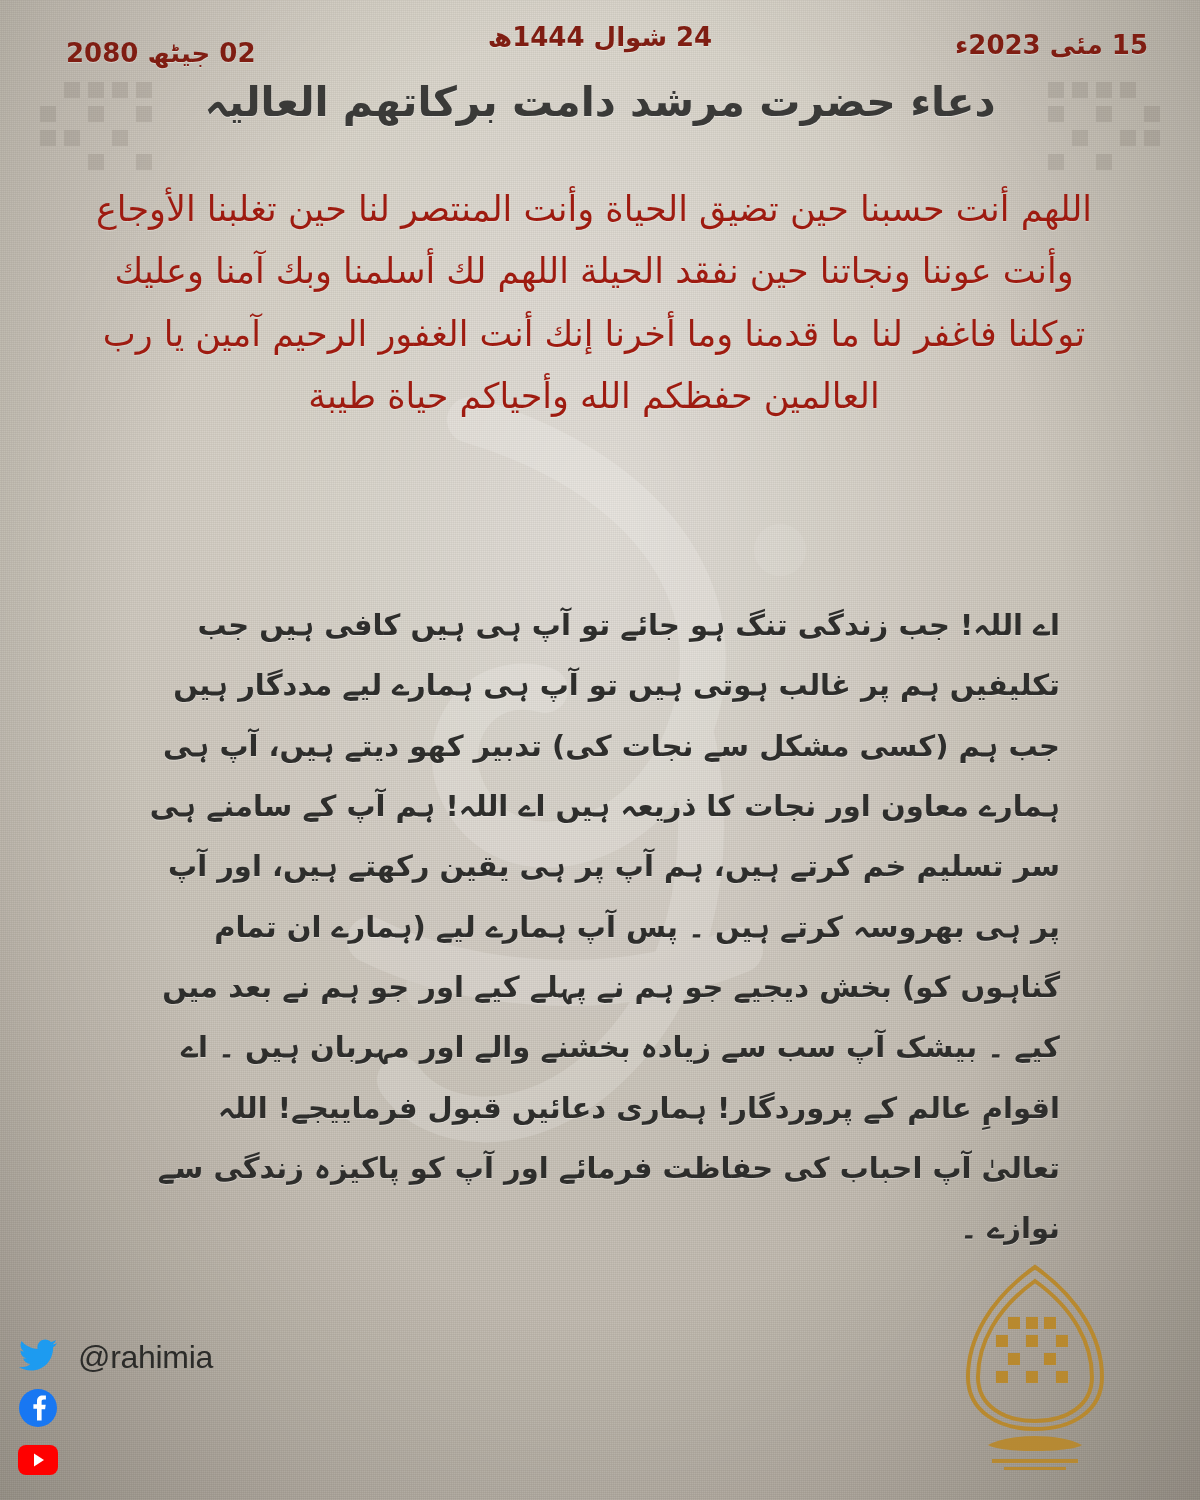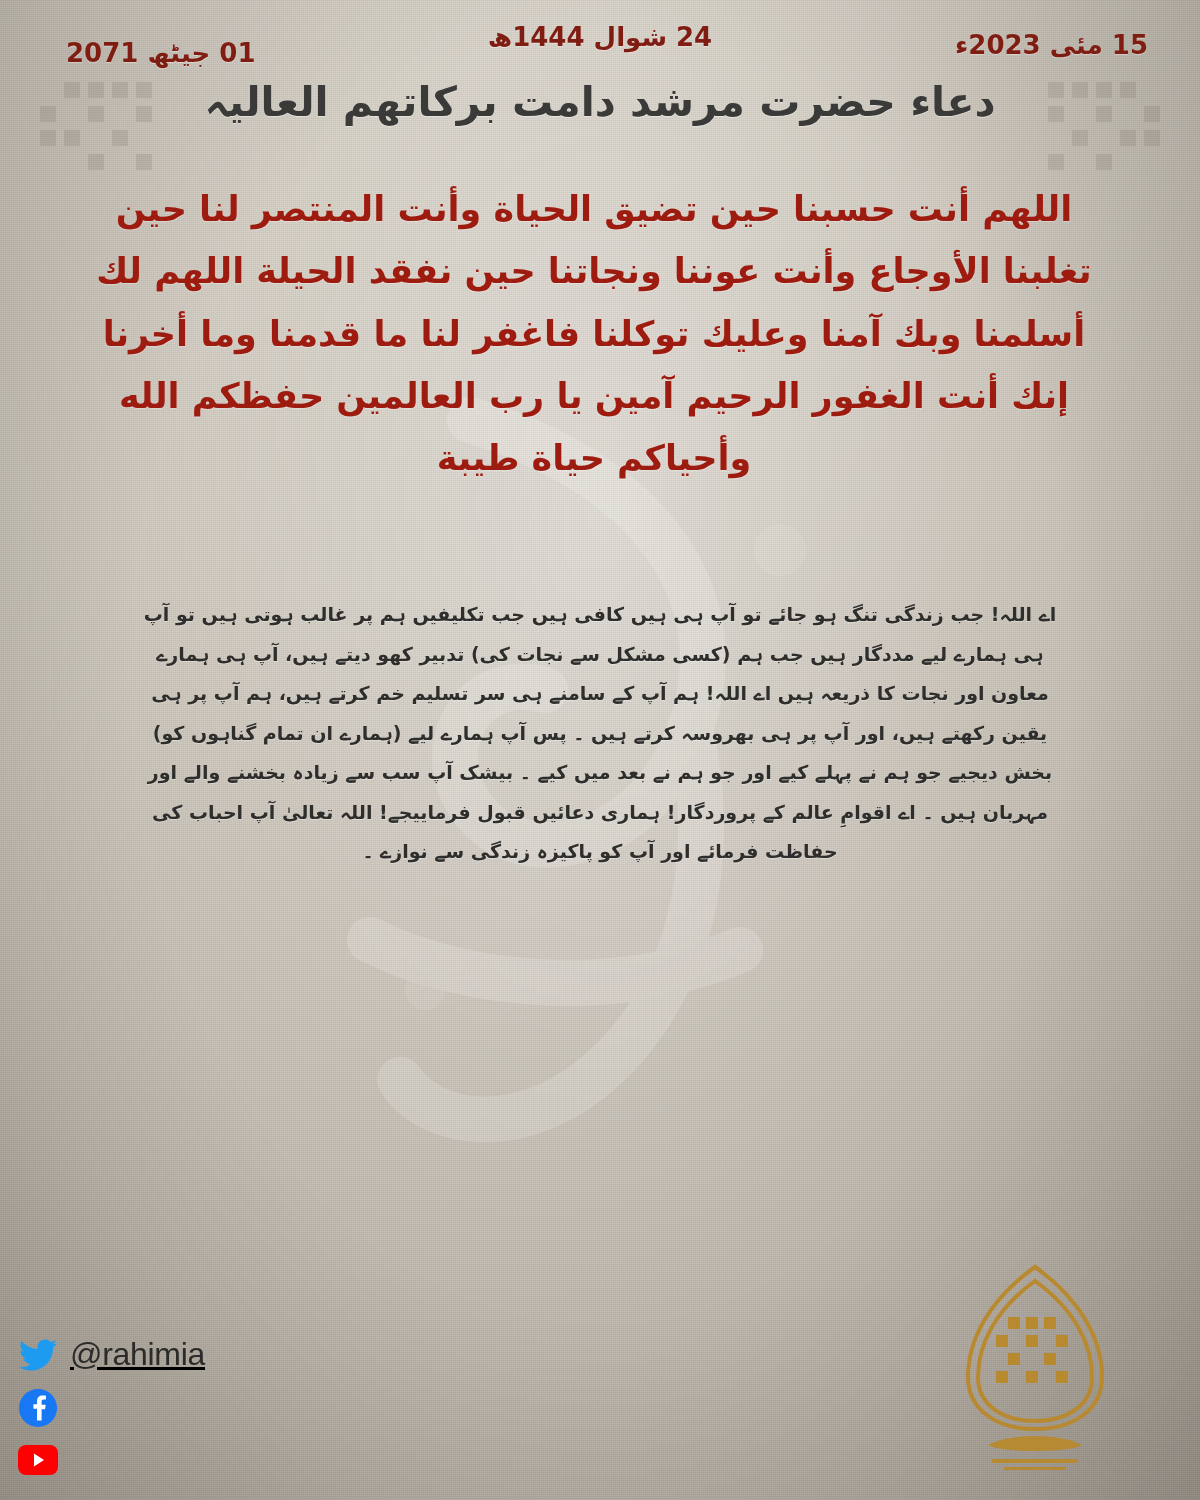--- a/index.html
+++ b/index.html
@@ -102,33 +102,33 @@
   
   .arabic {
     position: absolute;
     left: 90px;
     right: 102px;
     top: 178px;
     text-align: center;
     color: #9e1b10;
     font-size: 35px;
     line-height: 1.78;
-    font-weight: bold;
+    font-weight: normal;
     text-shadow: 0 1px 1px rgba(255,255,255,0.30);
   }
 
   
   .urdu {
     position: absolute;
     left: 140px;
     right: 140px;
     top: 595px;
-    text-align: center;
+    text-align: right;
     color: #2e2e2c;
-    font-size: 19px;
+    font-size: 29px;
     line-height: 2.08;
     font-weight: bold;
     text-shadow: 0 1px 0 rgba(255,255,255,0.32);
   }
 
   
   .footer {
     position: absolute;
     left: 0;
     right: 0;
@@ -137,24 +137,23 @@
   }
   .social-list {
     position: absolute;
     left: 18px;
     bottom: 8px;
     direction: ltr;
     text-align: left;
   }
   .social-row {
     display: flex;
-    align-items: flex-start;
-    gap: 12px;
+    align-items: flex-end;
+    gap: 20px;
     margin-bottom: 12px;
-    text-decoration: underline;
   }
   .social-icon {
     width: 40px;
     height: 40px;
     flex: 0 0 40px;
     display: flex;
     align-items: center;
     justify-content: center;
   }
   .social-icon svg { display: block; }
@@ -232,21 +231,21 @@
       </g>
     </svg>
   </div>
 
   <div class="vignette"></div>
 
   <div class="content">
 
     <div class="date-right">15 مئی 2023ء</div>
     <div class="hijri">24 شوال 1444ھ</div>
-    <div class="date-left">01 جیٹھ 2071</div>
+    <div class="date-left">02 جیٹھ 2080</div>
 
     <div class="title">دعاء حضرت مرشد دامت بركاتهم العاليہ</div>
 
     <div class="arabic">اللهم أنت حسبنا حين تضيق الحياة وأنت المنتصر لنا حين تغلبنا الأوجاع وأنت عوننا ونجاتنا حين نفقد الحيلة اللهم لك أسلمنا وبك آمنا وعليك توكلنا فاغفر لنا ما قدمنا وما أخرنا إنك أنت الغفور الرحيم آمين يا رب العالمين حفظكم الله وأحياكم حياة طيبة</div>
 
     <div class="urdu">اے اللہ! جب زندگی تنگ ہو جائے تو آپ ہی ہیں کافی ہیں جب تکلیفیں ہم پر غالب ہوتی ہیں تو آپ ہی ہمارے لیے مددگار ہیں جب ہم (کسی مشکل سے نجات کی) تدبیر کھو دیتے ہیں، آپ ہی ہمارے معاون اور نجات کا ذریعہ ہیں اے اللہ! ہم آپ کے سامنے ہی سر تسلیم خم کرتے ہیں، ہم آپ پر ہی یقین رکھتے ہیں، اور آپ پر ہی بھروسہ کرتے ہیں ۔ پس آپ ہمارے لیے (ہمارے ان تمام گناہوں کو) بخش دیجیے جو ہم نے پہلے کیے اور جو ہم نے بعد میں کیے ۔ بیشک آپ سب سے زیادہ بخشنے والے اور مہربان ہیں ۔ اے اقوامِ عالم کے پروردگار! ہماری دعائیں قبول فرماییجے! اللہ تعالیٰ آپ احباب کی حفاظت فرمائے اور آپ کو پاکیزہ زندگی سے نوازے ۔</div>
 
     <div class="footer">
 
       <div class="social-list">

